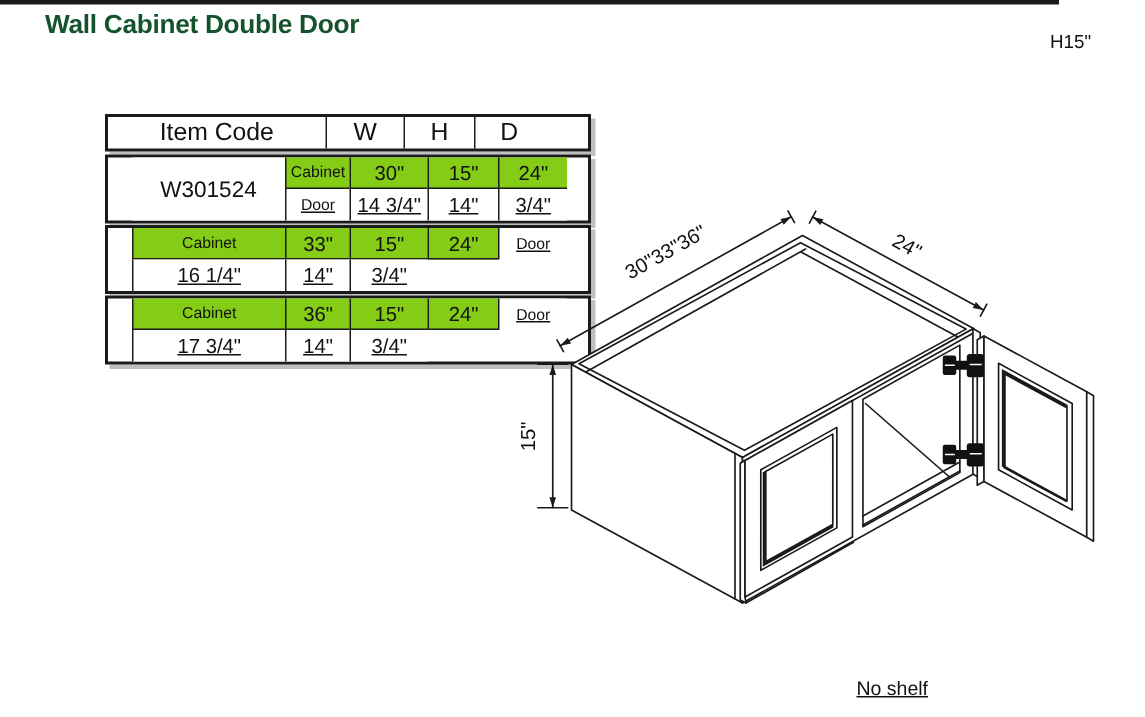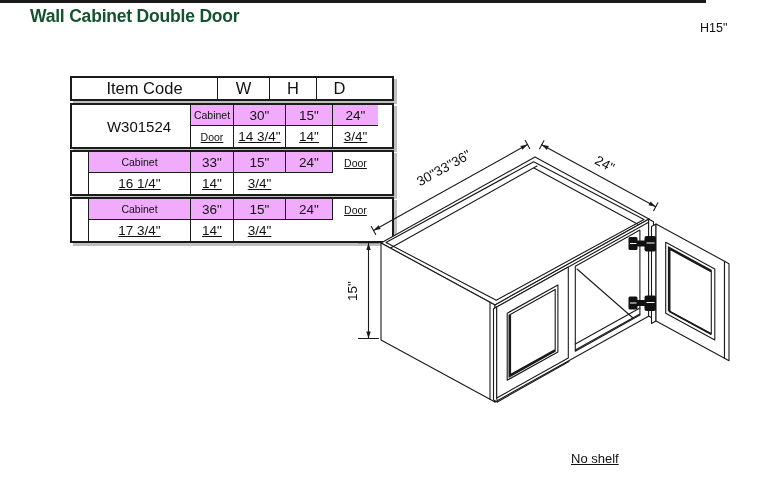--- a/index.html
+++ b/index.html
@@ -25,21 +25,21 @@
     border:2px solid #1b1b1b;background:#fff;margin-bottom:1px;
     box-shadow:3px 3px 0 #bfbfbf;
     padding-left:16px;
   }
   .cell{display:flex;align-items:center;justify-content:center;}
   .bl{border-left:1.5px solid #1b1b1b;}
   .bb{border-bottom:1px solid #1b1b1b;}
   .code-cell{grid-row:1/3;font-size:15px;background:#fff;}
   .sub-label{font-size:10.5px;}
   .val{font-size:13.5px;}
-  .row-cab{background:#f0abfc;}
+  .row-cab{background:#84cc16;}
   .row-door{background:#ffffff;text-decoration:underline;}
 
   
   .drawing{position:absolute;left:0;top:0;width:763px;height:478px;}
   .ln{stroke:#1a1a1a;stroke-width:1.1;fill:none;stroke-linecap:round;stroke-linejoin:round;}
   .fw{stroke:#1a1a1a;stroke-width:1.1;fill:#ffffff;stroke-linejoin:round;}
   .thick{stroke:#1a1a1a;stroke-width:2.6;fill:none;stroke-linecap:butt;}
   .med{stroke:#1a1a1a;stroke-width:1.8;fill:none;}
   .hinge-part{fill:#111111;stroke:none;}
   .hinge-slot{stroke:#ffffff;stroke-width:1;fill:none;}

